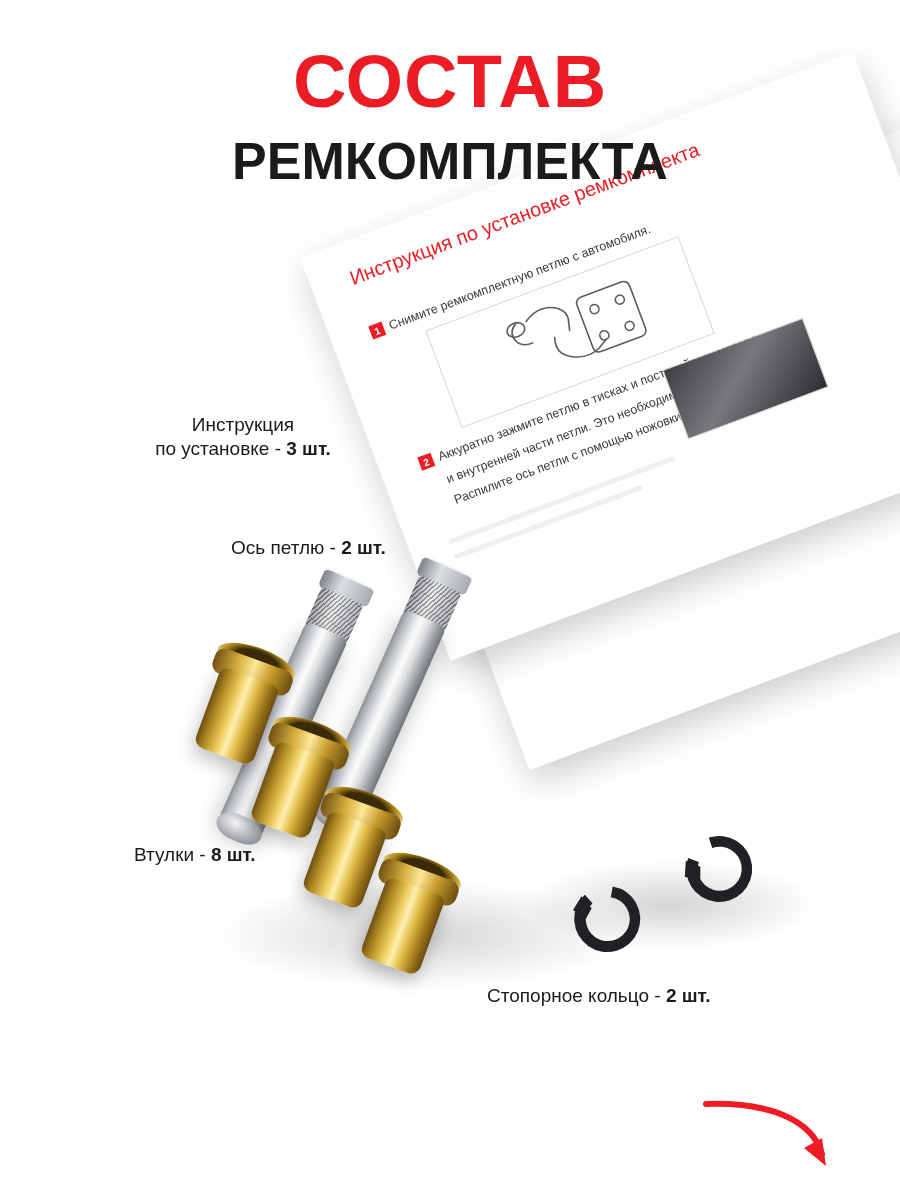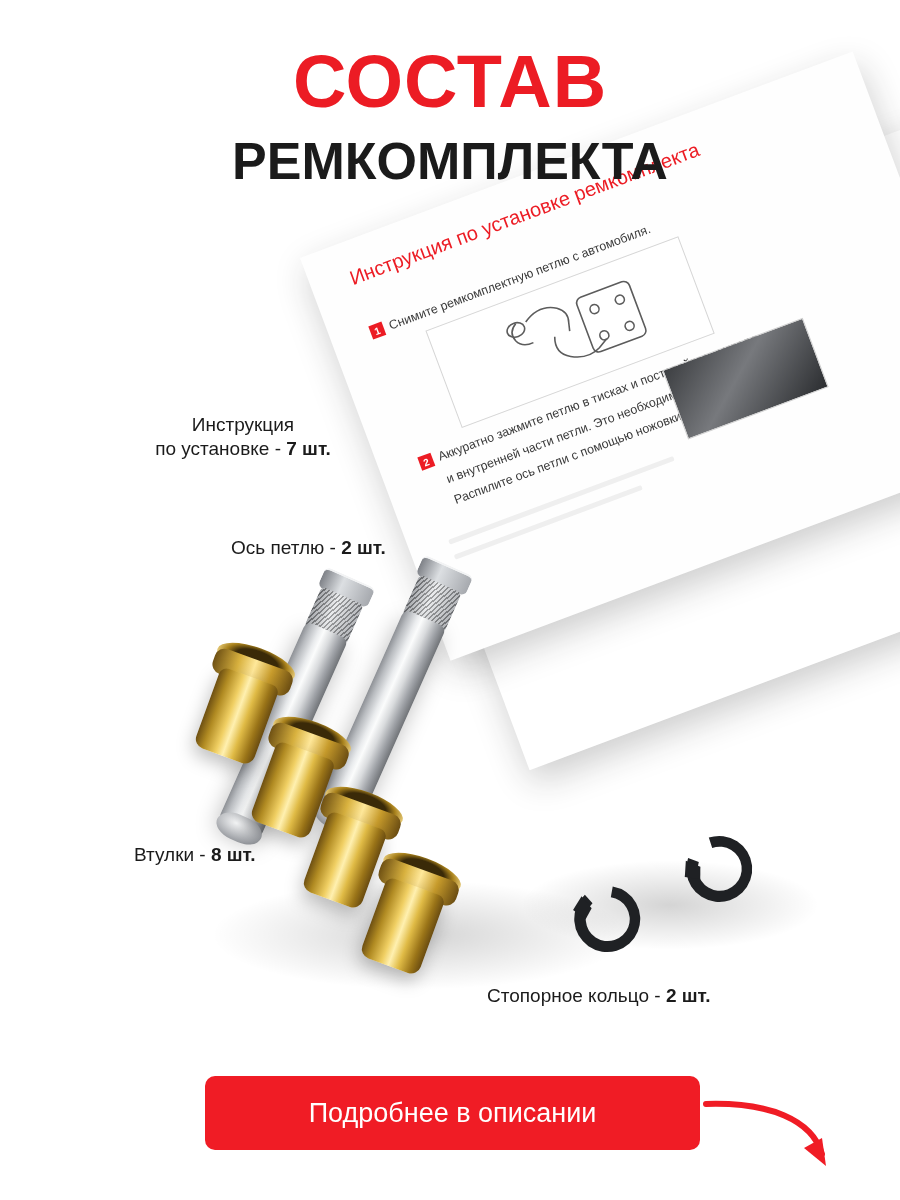--- a/index.html
+++ b/index.html
@@ -419,37 +419,36 @@
   <div class="clip" style="left:564px; top:880px; transform: rotate(10deg);">
     <svg width="86" height="78" viewBox="0 0 86 78" aria-hidden="true">
       <path d="M43 6 a33 33 0 1 1 -26 13 l9 7 a22 22 0 1 0 17 -9 z" fill="#1f2124"></path>
       <path d="M14 21 l12 10 -4 12 -14 -7 z" fill="#1f2124"></path>
     </svg>
   </div>
 
   <div class="callout center" style="left:118px; top:372px; width:250px;margin-top:41px;">
     <div>Инструкция</div>
     <div>
-      <span>по установке - </span><b>7 шт.</b>
+      <span>по установке - </span><b>3 шт.</b>
     </div>
   </div>
 
   <div class="callout" style="left:231px; top:536px;">
     <span>Ось петлю - </span><b>2 шт.</b>
   </div>
 
   <div class="callout" style="left:134px; top:843px;">
     <span>Втулки - </span><b>8 шт.</b>
   </div>
 
   <div class="callout" style="left:487px; top:984px;">
     <span>Стопорное кольцо - </span><b>2 шт.</b>
   </div>
 
-  <button class="cta">Подробнее в описании</button>
 
   <div class="cta-arrow">
     <svg width="140" height="86" viewBox="0 0 140 86" aria-hidden="true">
       <path d="M6 8 C70 6, 112 24, 122 58" fill="none" stroke="#f01c25" stroke-width="6" stroke-linecap="round"></path>
       <path d="M104 52 L126 70 L122 42 Z" fill="#f01c25"></path>
     </svg>
   </div>
 
 </div>
 

